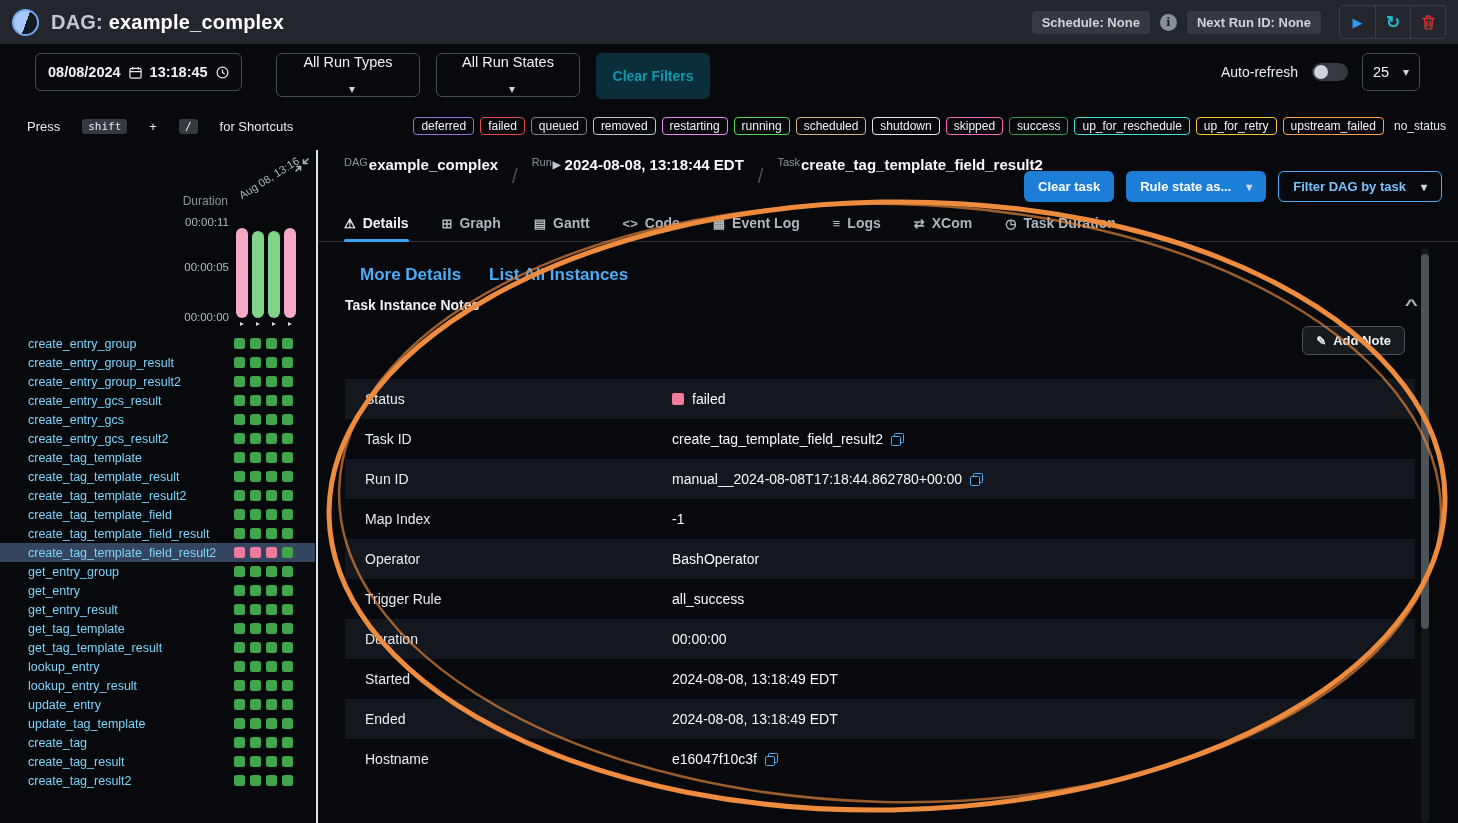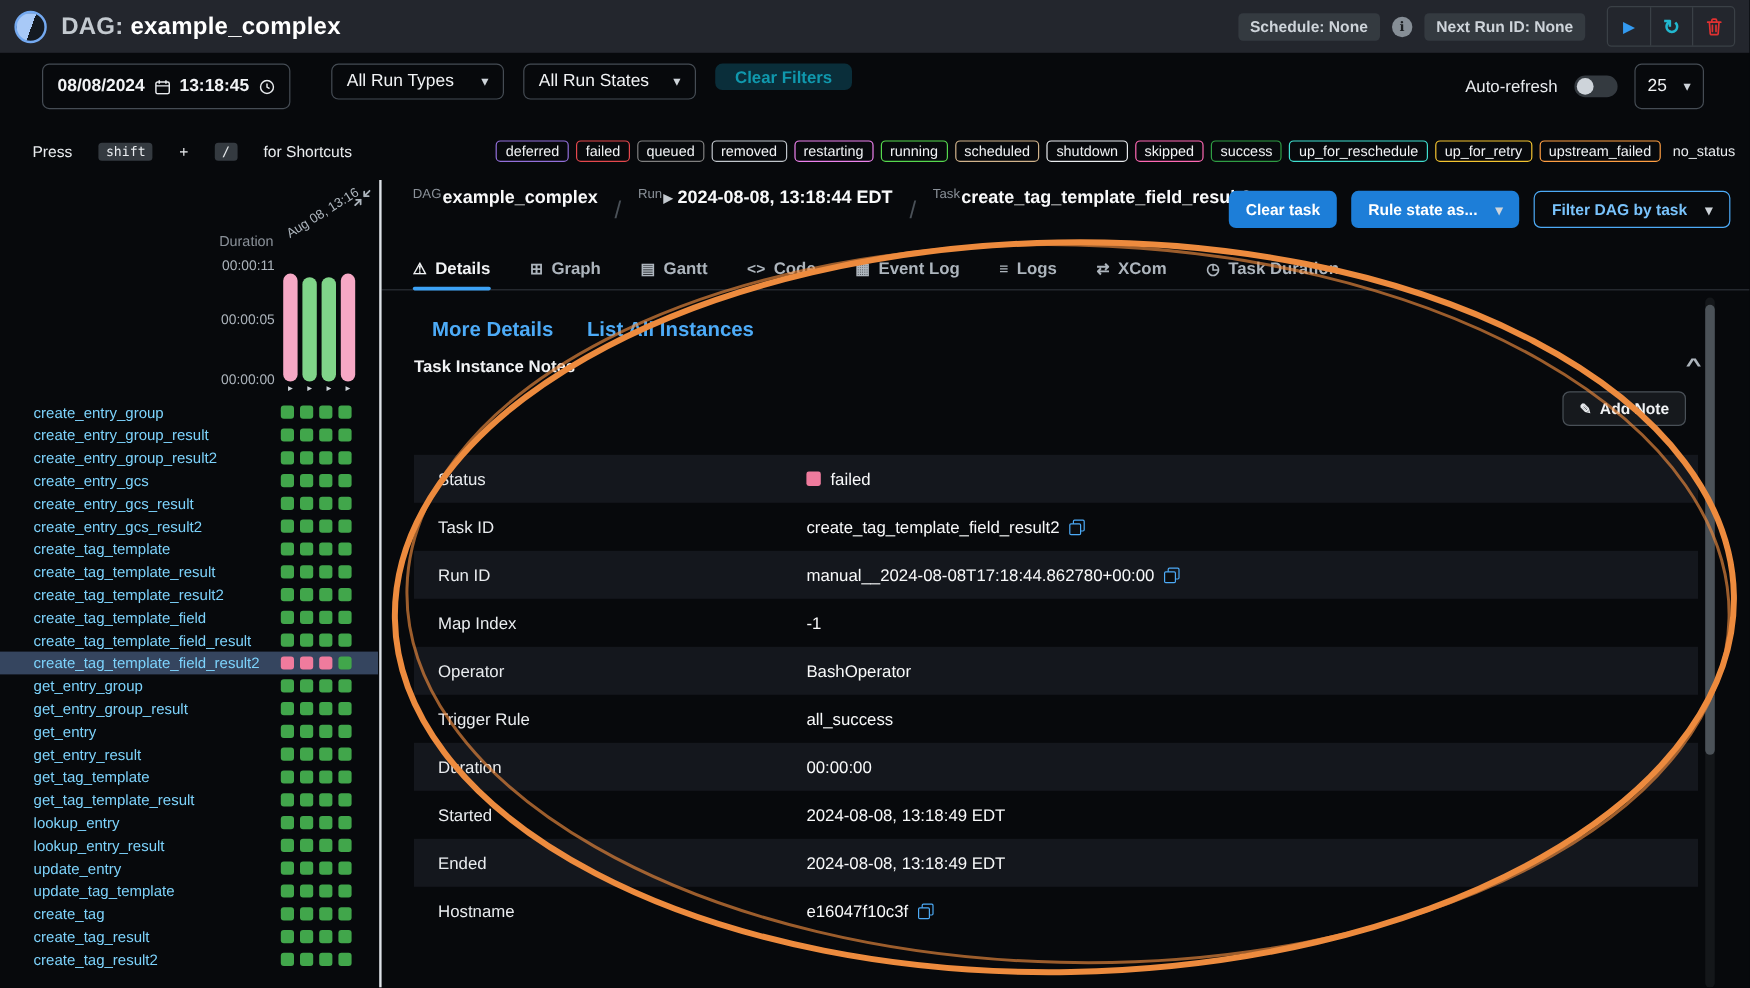--- a/index.html
+++ b/index.html
@@ -29,25 +29,25 @@
   .icon-btn { width:35px; height:32px; display:flex; align-items:center; justify-content:center;
             border-left:1px solid #3a4046; cursor:pointer; background:transparent; }
   .icon-btn:first-child { border-left:none; }
   .play-glyph { color:#339af0; font-size:13px; }
   .reparse-glyph { color:#22b8cf; font-size:17px; font-weight:700; }
 
   
   .filterbar { position:absolute; top:44px; left:0; right:0; height:58px; }
   .datetime-box { position:absolute; left:35px; top:9px; height:38px; border:1px solid #454c54; border-radius:6px;
             display:flex; align-items:center; gap:8px; padding:0 12px; font-size:14.5px; font-weight:600; color:#f1f3f5; }
-  .select-box { position:absolute; top:9px; height:30px; border:1px solid #454c54; border-radius:6px;
+  .select-box { position:absolute; top:9px; height:44px; border:1px solid #454c54; border-radius:6px;
             display:flex; align-items:center; justify-content:space-between; padding:0 12px;
-            font-size:14.5px; color:#f1f3f5; cursor:pointer; }
+            font-size:14.5px; color:#f1f3f5; cursor:pointer;flex-direction:column; }
   .chev { color:#ced4da; font-size:12px; margin-left:8px; }
-  .clear-filters { position:absolute; left:596px; top:9px; height:22px; width:114px; border-radius:6px;
+  .clear-filters { position:absolute; left:596px; top:9px; height:46px; width:114px; border-radius:6px;
             background:#0a2e3a; color:#1098ad; font-weight:700; font-size:14px;
             display:flex; align-items:center; justify-content:center; cursor:pointer; }
   .refresh-cluster { position:absolute; right:38px; top:9px; height:38px; display:flex; align-items:center; gap:14px; }
   .auto-label { font-size:14px; color:#e9ecef; }
   .toggle { width:36px; height:18px; border-radius:9px; background:#343a40; position:relative; cursor:pointer; }
   .toggle-knob { position:absolute; left:2px; top:2px; width:14px; height:14px; border-radius:50%; background:#ced4da; }
   .page-select { height:38px; width:58px; border:1px solid #454c54; border-radius:6px; display:flex;
             align-items:center; justify-content:space-between; padding:0 10px; font-size:14.5px; color:#f1f3f5; cursor:pointer; }
 
   
@@ -81,21 +81,21 @@
   .panel-divider { position:absolute; left:316px; top:150px; bottom:0; width:2px; background:#dde2e7; z-index:6; cursor:col-resize; }
 
   
   .main { position:absolute; left:318px; top:150px; right:0; bottom:0; }
   .crumbs { position:absolute; top:6px; left:26px; display:flex; align-items:flex-start; gap:14px; }
   .crumb { display:flex; flex-direction:row; gap:1px; }
   .crumb-label { font-size:11px; color:#8a9199; }
   .crumb-value { font-size:15px; font-weight:700; color:#f8f9fa; display:flex; align-items:center; gap:4px; white-space:nowrap; }
   .crumb-play { font-size:10px; color:#c3c9cf; }
   .crumb-sep { color:#4a5158; font-size:20px; padding-top:9px; }
-  .crumb-actions { position:absolute; right:16px; top:9px; display:flex; gap:12px;padding-left:38px; }
+  .crumb-actions { position:absolute; right:16px; top:21px; display:flex; gap:12px;padding-left:38px; }
   .btn { height:31px; border-radius:6px; font-size:13px; font-weight:700; display:flex; align-items:center;
             gap:7px; padding:0 14px; cursor:pointer; white-space:nowrap; }
   .btn-solid { background:#1d7ed8; color:#ffffff; }
   .btn-outline { border:1px solid #4dabf7; color:#79c3fc; background:transparent; }
 
   .tabs { position:absolute; top:55px; left:0; right:0; height:37px; display:flex; gap:33px; padding:0 26px;
             border-bottom:1px solid #2c3137; }
   .tab { display:flex; align-items:center; gap:7px; color:#adb5bd; font-size:14px; font-weight:700;
             position:relative; cursor:pointer; white-space:nowrap; }
   .tab .tab-icon { font-size:13px; }
@@ -270,30 +270,30 @@
         <div class="task-row">
           <span class="task-name">create_entry_group_result2</span>
           <span class="task-squares">
             <span class="task-square" style="background: rgb(65, 166, 75);"></span>
             <span class="task-square" style="background: rgb(65, 166, 75);"></span>
             <span class="task-square" style="background: rgb(65, 166, 75);"></span>
             <span class="task-square" style="background: rgb(65, 166, 75);"></span>
           </span>
         </div>
         <div class="task-row">
+          <span class="task-name">create_entry_gcs_result</span>
+          <span class="task-squares">
+            <span class="task-square" style="background: rgb(65, 166, 75);"></span>
+            <span class="task-square" style="background: rgb(65, 166, 75);"></span>
+            <span class="task-square" style="background: rgb(65, 166, 75);"></span>
+            <span class="task-square" style="background: rgb(65, 166, 75);"></span>
+          </span>
+        </div>
+        <div class="task-row">
           <span class="task-name">create_entry_gcs</span>
-          <span class="task-squares">
-            <span class="task-square" style="background: rgb(65, 166, 75);"></span>
-            <span class="task-square" style="background: rgb(65, 166, 75);"></span>
-            <span class="task-square" style="background: rgb(65, 166, 75);"></span>
-            <span class="task-square" style="background: rgb(65, 166, 75);"></span>
-          </span>
-        </div>
-        <div class="task-row">
-          <span class="task-name">create_entry_gcs_result</span>
           <span class="task-squares">
             <span class="task-square" style="background: rgb(65, 166, 75);"></span>
             <span class="task-square" style="background: rgb(65, 166, 75);"></span>
             <span class="task-square" style="background: rgb(65, 166, 75);"></span>
             <span class="task-square" style="background: rgb(65, 166, 75);"></span>
           </span>
         </div>
         <div class="task-row">
           <span class="task-name">create_entry_gcs_result2</span>
           <span class="task-squares">
@@ -352,29 +352,20 @@
           <span class="task-name">create_tag_template_field_result2</span>
           <span class="task-squares">
             <span class="task-square" style="background: rgb(239, 123, 157);"></span>
             <span class="task-square" style="background: rgb(239, 123, 157);"></span>
             <span class="task-square" style="background: rgb(239, 123, 157);"></span>
             <span class="task-square" style="background: rgb(65, 166, 75);"></span>
           </span>
         </div>
         <div class="task-row">
           <span class="task-name">get_entry_group</span>
-          <span class="task-squares">
-            <span class="task-square" style="background: rgb(65, 166, 75);"></span>
-            <span class="task-square" style="background: rgb(65, 166, 75);"></span>
-            <span class="task-square" style="background: rgb(65, 166, 75);"></span>
-            <span class="task-square" style="background: rgb(65, 166, 75);"></span>
-          </span>
-        </div>
-        <div class="task-row">
-          <span class="task-name">get_entry_group_result</span>
           <span class="task-squares">
             <span class="task-square" style="background: rgb(65, 166, 75);"></span>
             <span class="task-square" style="background: rgb(65, 166, 75);"></span>
             <span class="task-square" style="background: rgb(65, 166, 75);"></span>
             <span class="task-square" style="background: rgb(65, 166, 75);"></span>
           </span>
         </div>
         <div class="task-row">
           <span class="task-name">get_entry</span>
           <span class="task-squares">

